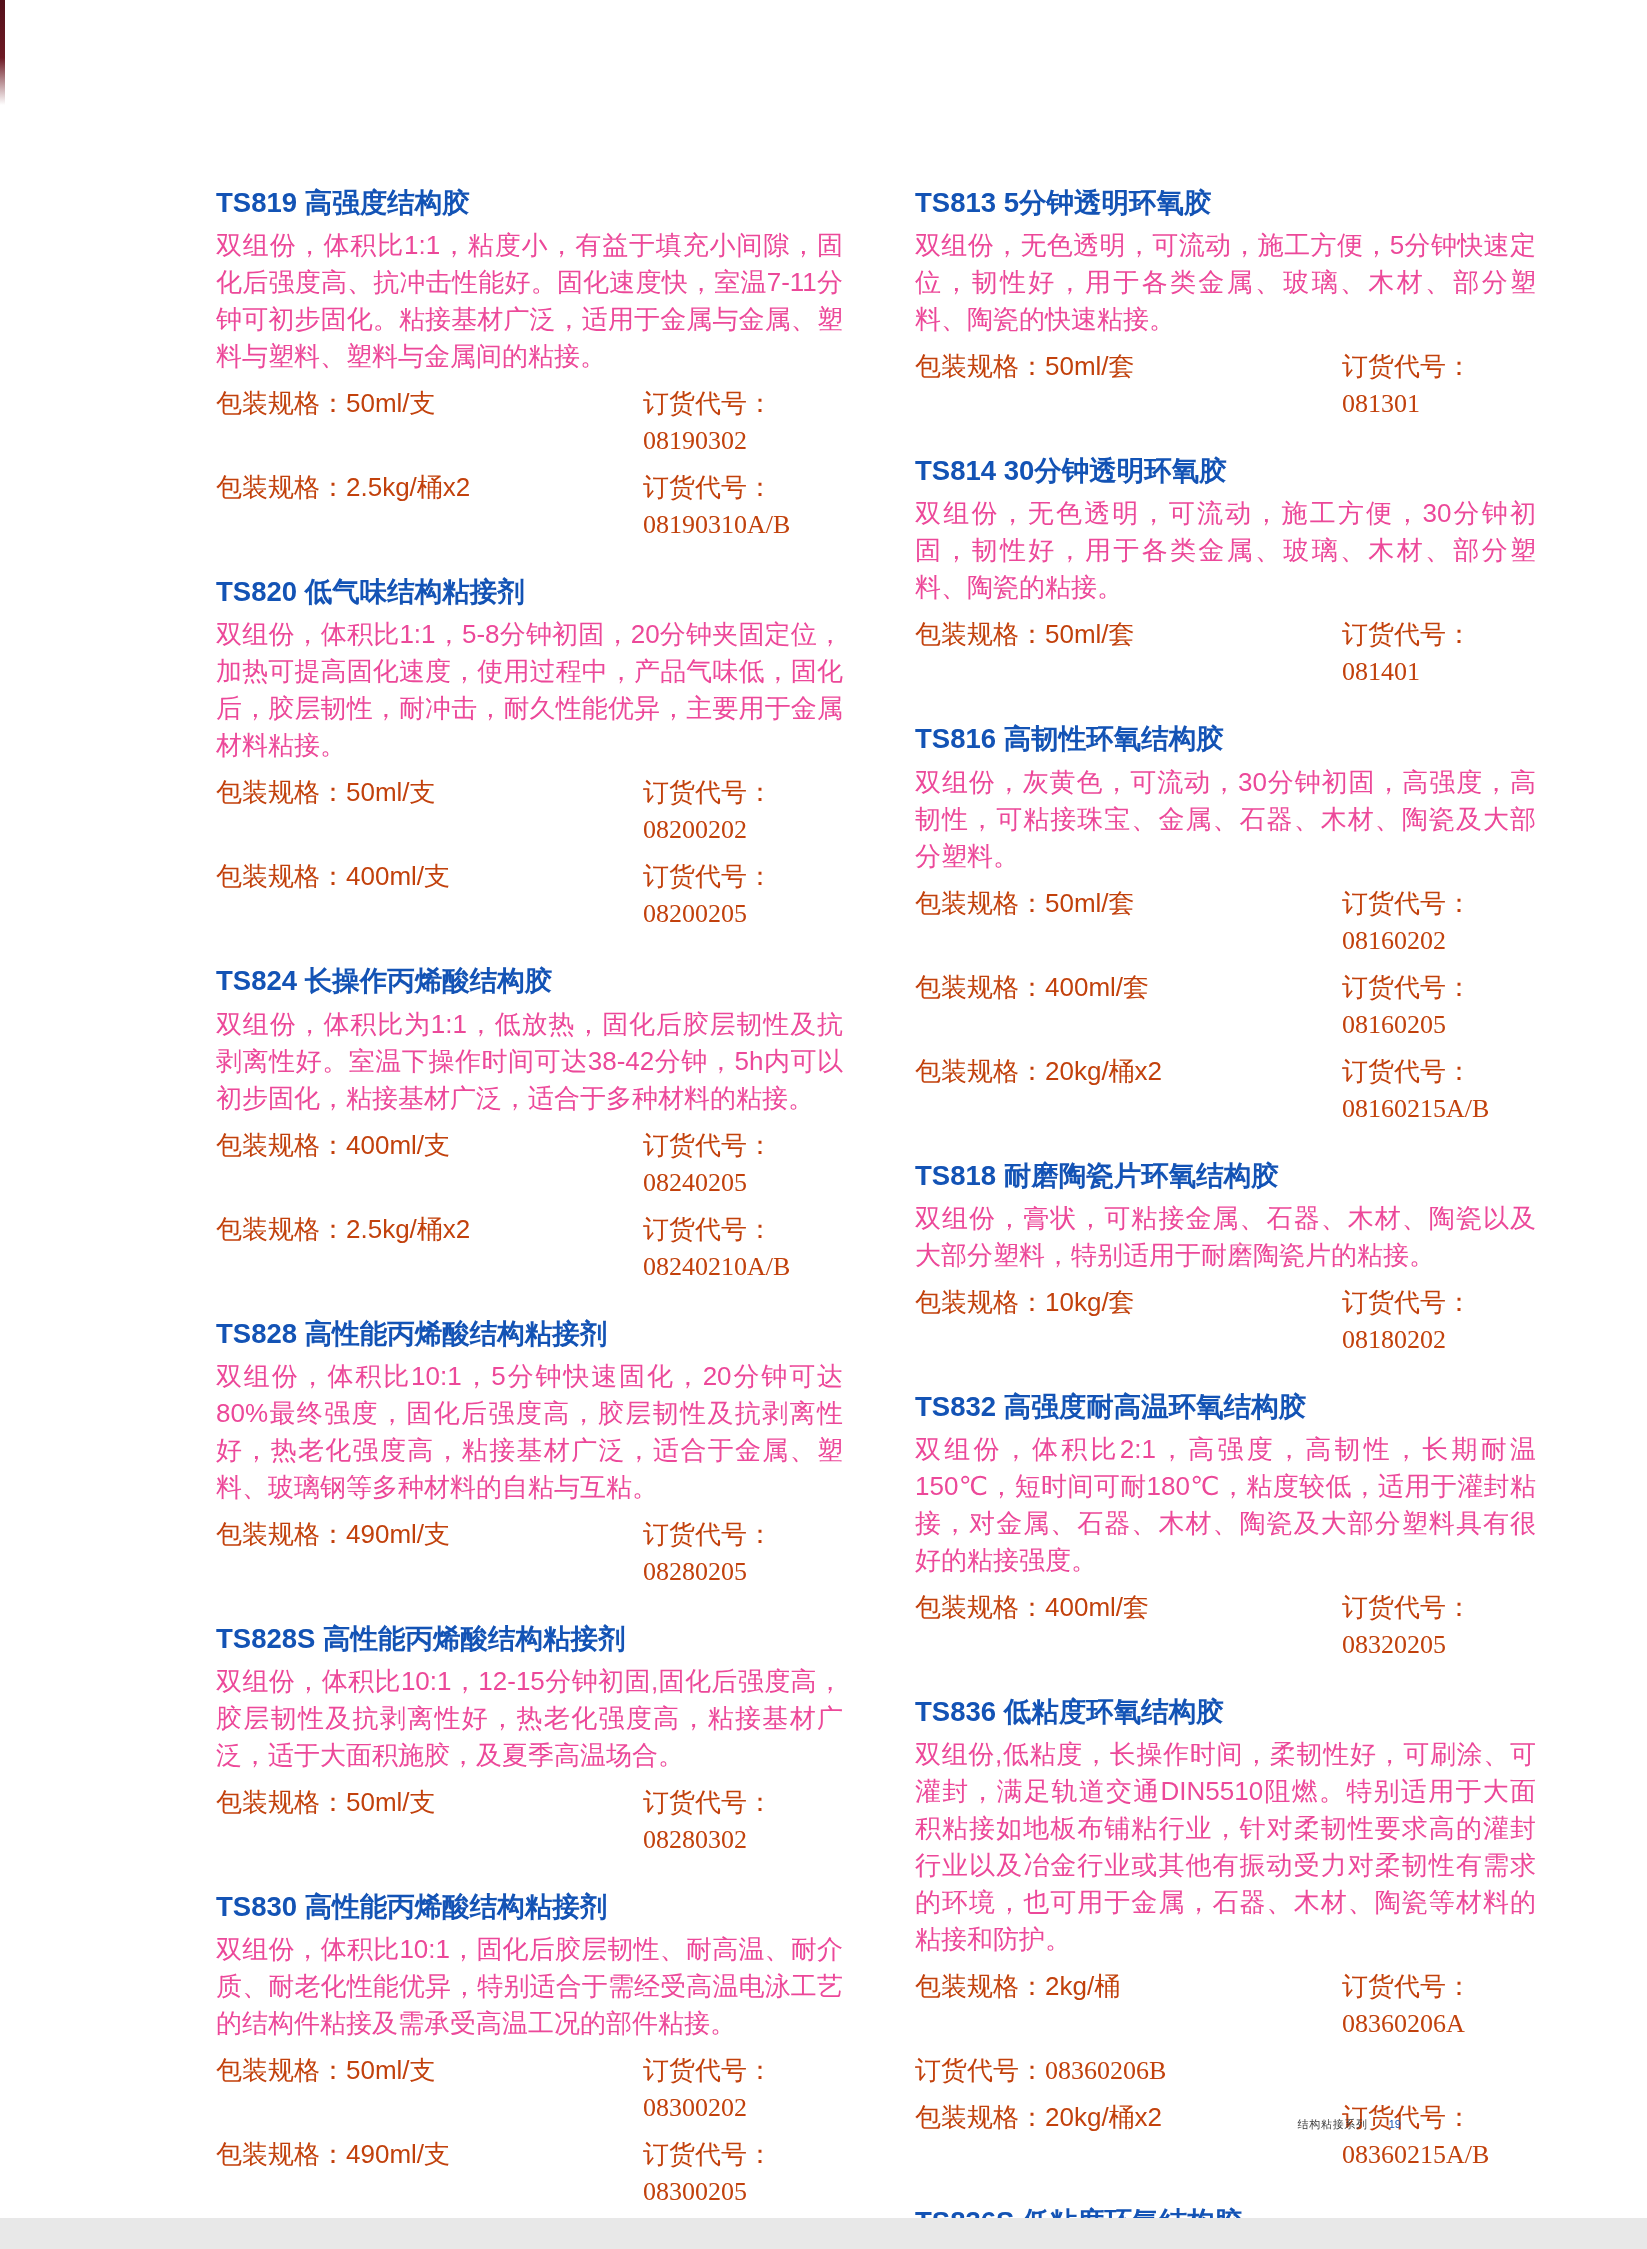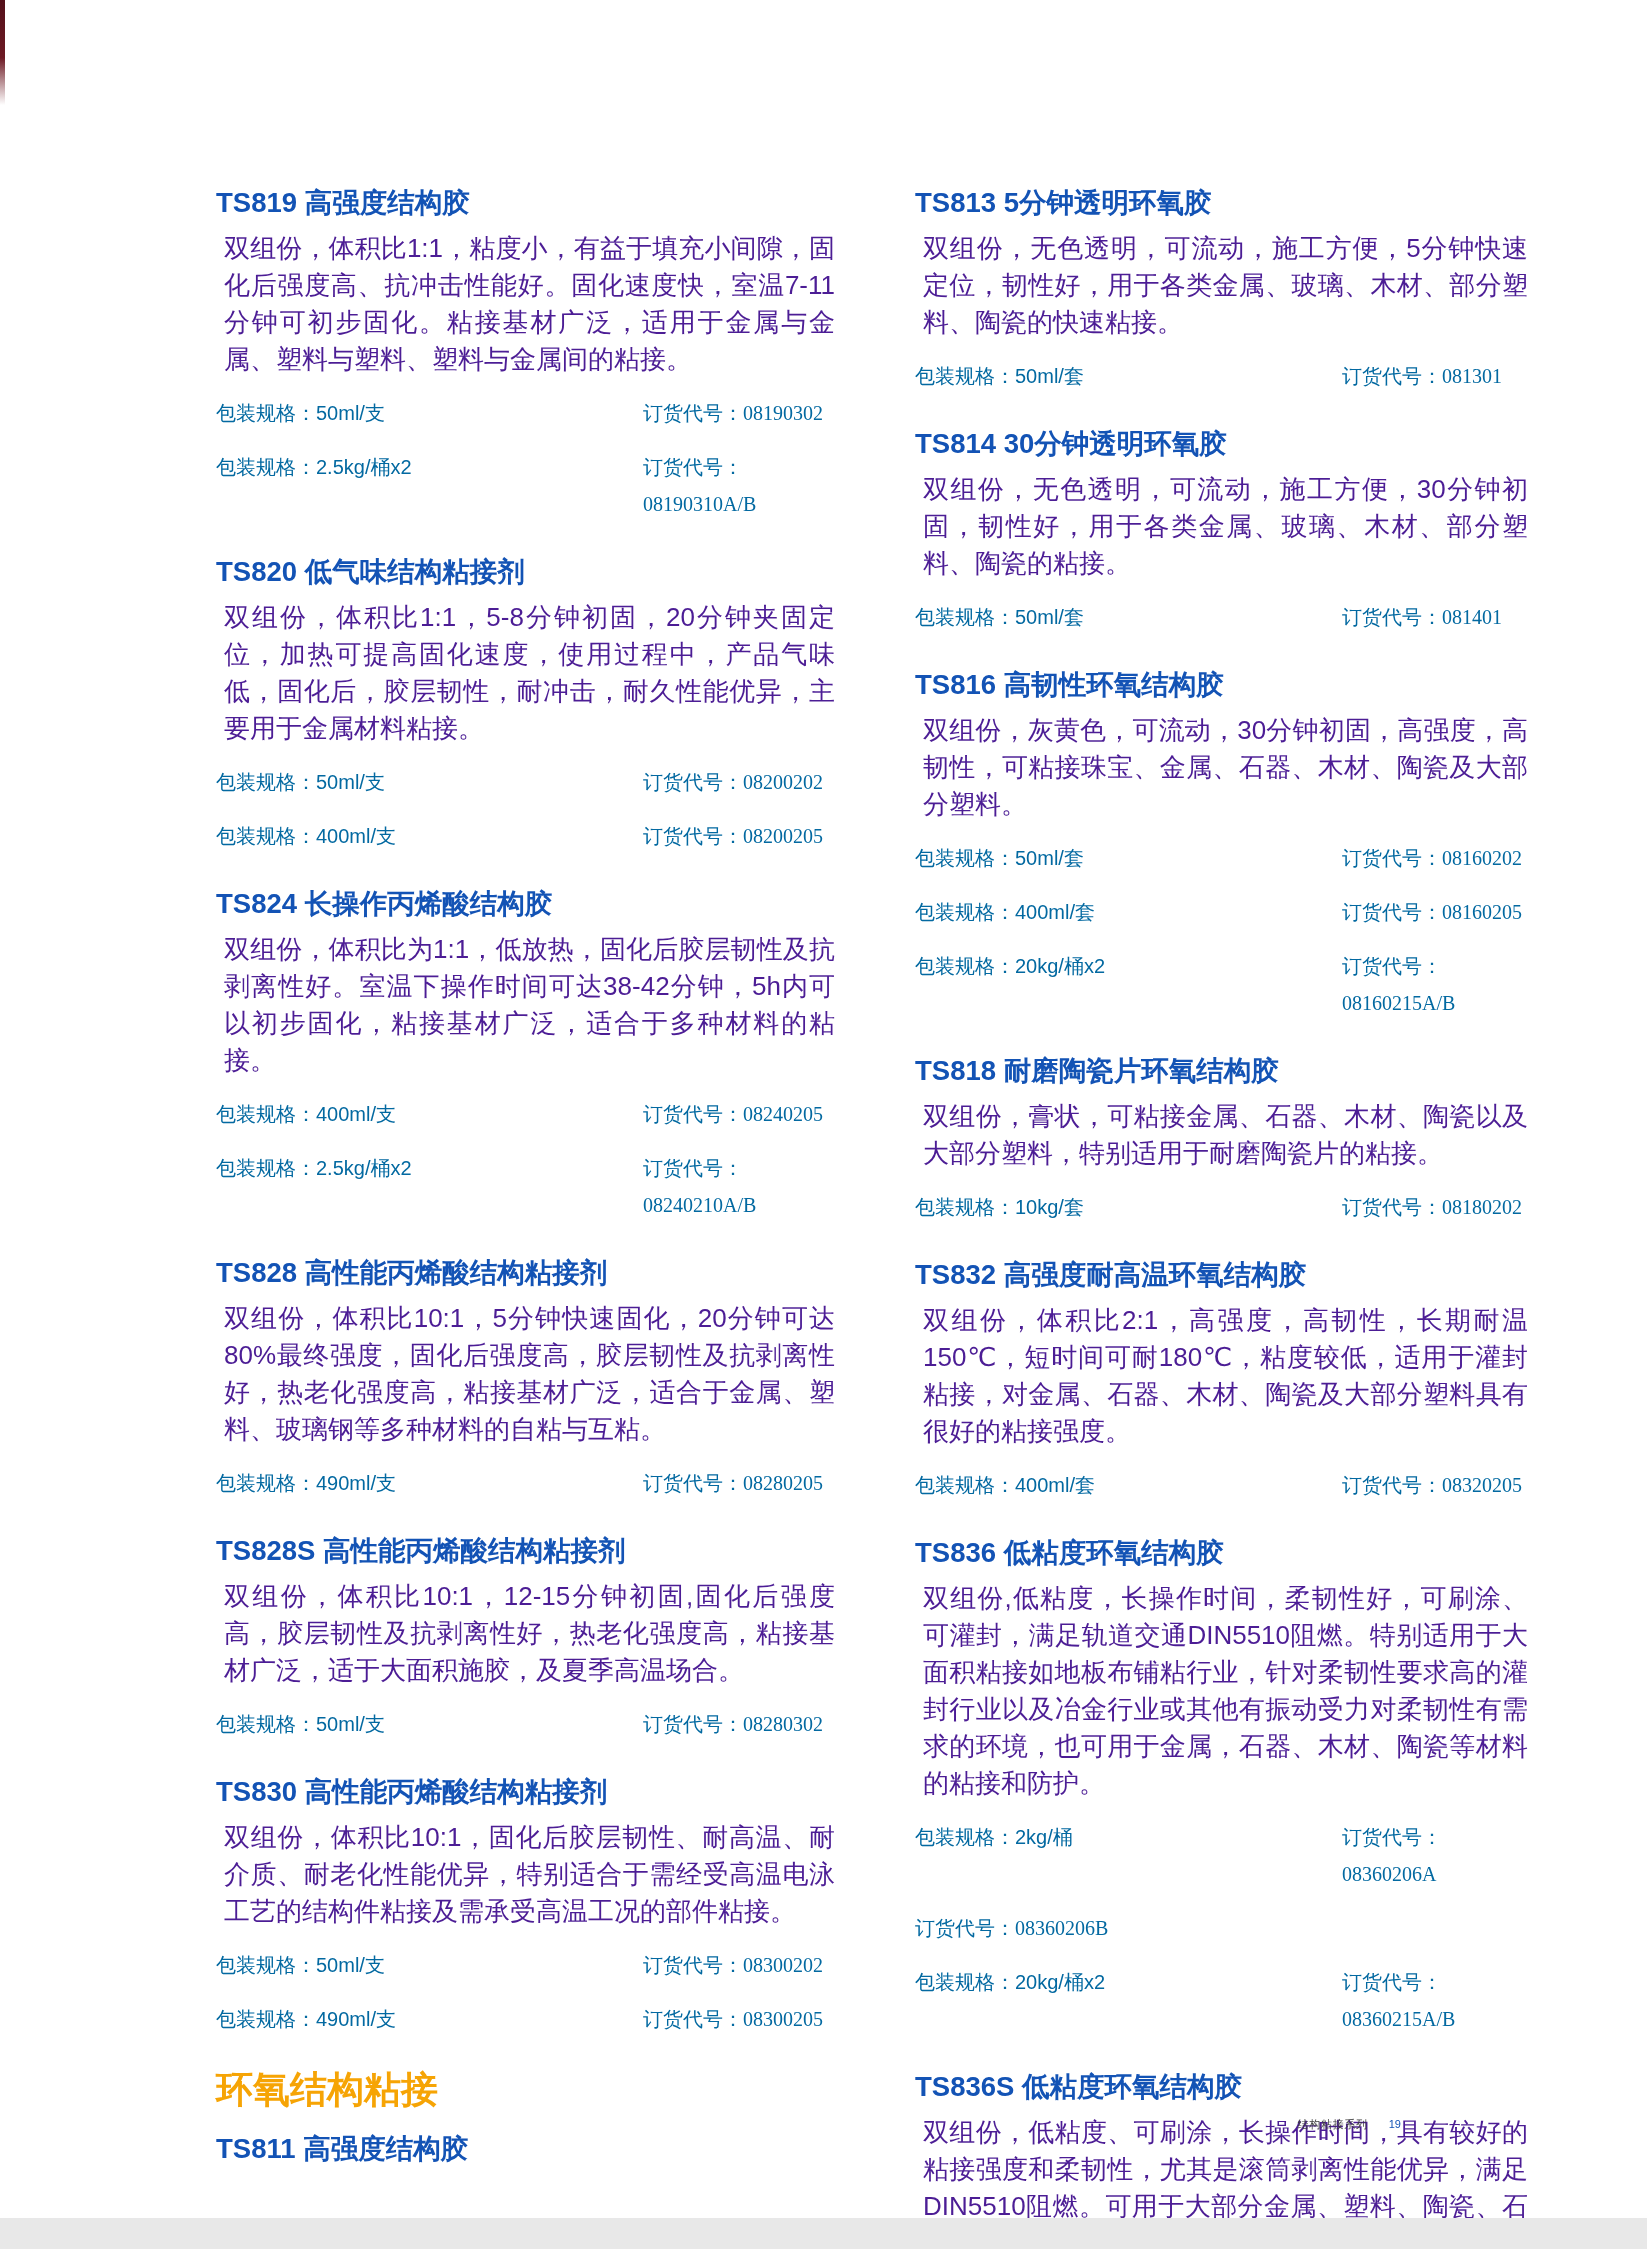--- a/index.html
+++ b/index.html
@@ -16,25 +16,25 @@
   }
   .col{position:absolute;top:183px;}
   .col-left{left:216px;width:627px;}
   .col-right{left:915px;width:621px;}
   .product{margin-bottom:29px;}
   .product-title{
     font-size:27.5px;line-height:39px;font-weight:600;
     color:#1353b5;margin:0 0 5.2px 0;
   }
   .product-desc{
-    font-size:26px;line-height:37px;color:#4c1d95;
-    text-align:justify;text-justify:inter-character;margin:8px;
+    font-size:26px;line-height:37px;color:#ec4899;
+    text-align:justify;text-justify:inter-character;margin:0;
   }
   .spec-row{
-    display:flex;font-size:20px;line-height:37px;color:#0369a1;margin-top:17px;
+    display:flex;font-size:26px;line-height:37px;color:#c2410c;margin-top:10px;
   }
   .spec-pkg{width:427px;flex-shrink:0;}
   .spec-order{flex:1;font-family:Liberation Serif, serif;}
   .category-header{
     font-size:37px;line-height:46px;font-weight:700;
     color:#f6a405;margin:17px 0 15.7px 0;
   }
   .footer{
     position:absolute;top:2116px;right:246px;
     display:flex;align-items:baseline;gap:21px;

